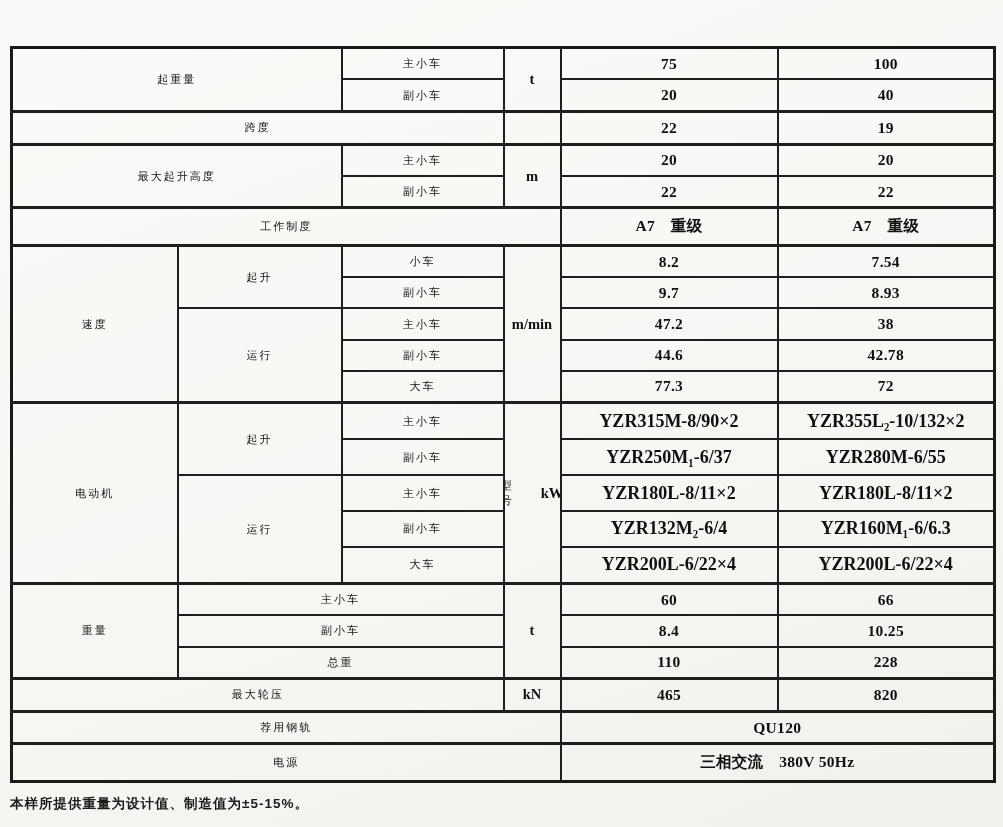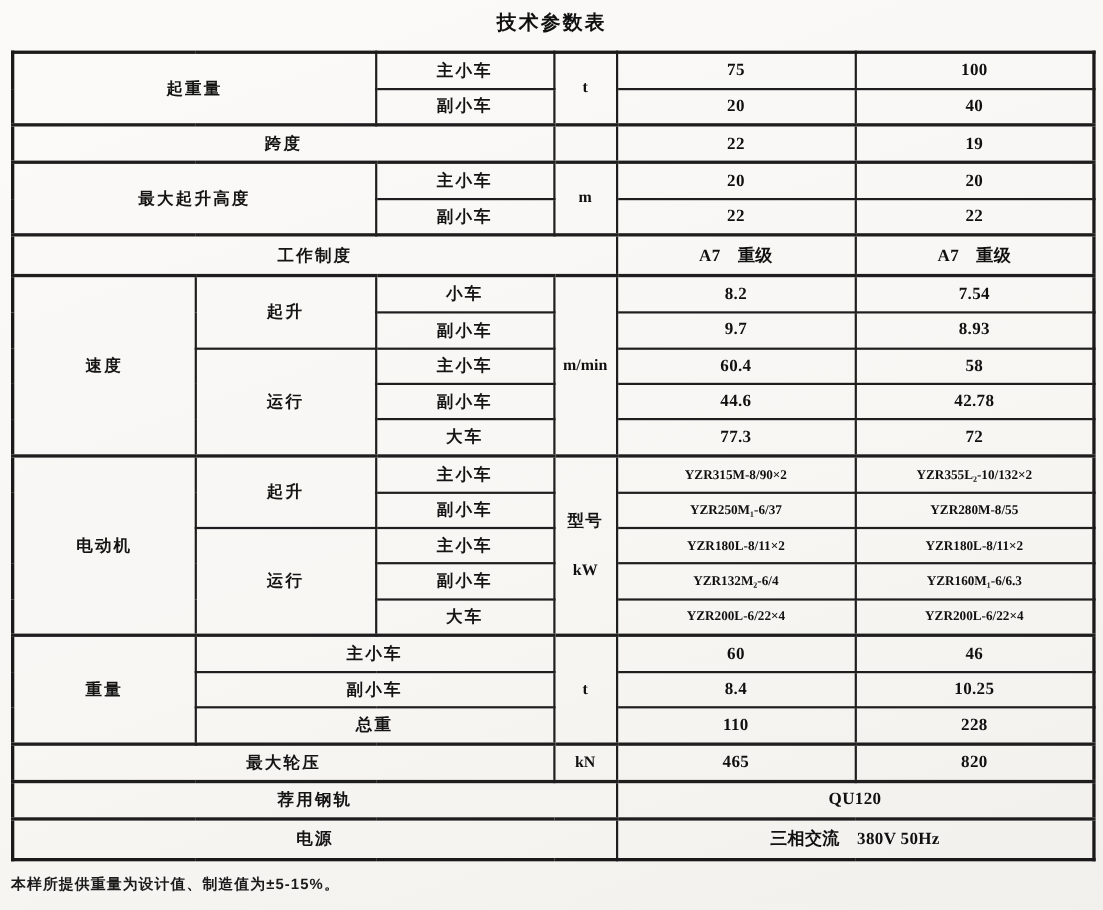--- a/index.html
+++ b/index.html
@@ -29,47 +29,46 @@
     border:3px solid #1a1a1a;
   }
   td{
     border:2px solid #1e1e1e;
     text-align:center;vertical-align:middle;
     padding:0 4px;overflow:hidden;
   }
   tr.thick td{border-top-width:3px;}
   .zh{
     font-family:"Liberation Sans","DejaVu Sans",sans-serif;
-    font-weight:700;font-size:15px;letter-spacing:2px;color:#141414;
+    font-weight:400;font-size:11px;letter-spacing:2px;color:#141414;
   }
   .val{
     font-family:"Liberation Serif","DejaVu Serif",serif;
     font-weight:700;font-size:15.5px;letter-spacing:0.3px;color:#101010;
   }
-  .model{font-size:12px;letter-spacing:0;}
+  .model{font-size:18px;letter-spacing:0;}
   .unit{
     font-family:"Liberation Serif","DejaVu Serif",serif;
     font-weight:700;font-size:14.5px;color:#101010;
   }
   .unit-stack{
-    display:flex;flex-direction:column;align-items:center;justify-content:center;
+    display:flex;flex-direction:row;align-items:center;justify-content:center;
     gap:28px;
   }
   .unit-stack .zh{letter-spacing:1px;}
   .footnote{
     position:absolute;left:10px;top:795px;margin:0;
     font-size:13.5px;font-weight:600;letter-spacing:1px;color:#1b1b1b;text-align:center;
   }
 </style>
 </head>
 <body>
 
 <div class="page">
 
-  <h1 class="title">技术参数表</h1>
 
   <table class="spec-table">
     <colgroup>
       <col style="width:166px">
         <col style="width:164px">
         <col style="width:162px">
       <col style="width:57px">
         <col style="width:217px">
         <col style="width:217px">
     </colgroup>
@@ -123,22 +122,22 @@
         <td class="val">7.54</td>
       </tr>
       <tr>
         <td class="zh">副小车</td>
         <td class="val">9.7</td>
         <td class="val">8.93</td>
       </tr>
       <tr>
         <td class="zh" rowspan="3">运行</td>
         <td class="zh">主小车</td>
-        <td class="val">60.4</td>
-        <td class="val">58</td>
+        <td class="val">47.2</td>
+        <td class="val">38</td>
       </tr>
       <tr>
         <td class="zh">副小车</td>
         <td class="val">44.6</td>
         <td class="val">42.78</td>
       </tr>
       <tr>
         <td class="zh">大车</td>
         <td class="val">77.3</td>
         <td class="val">72</td>
@@ -153,21 +152,21 @@
             <span class="zh">型号</span>
             <span class="unit">kW</span>
           </div>
         </td>
         <td class="val model">YZR315M-8/90×2</td>
         <td class="val model">YZR355L₂-10/132×2</td>
       </tr>
       <tr>
         <td class="zh">副小车</td>
         <td class="val model">YZR250M₁-6/37</td>
-        <td class="val model">YZR280M-8/55</td>
+        <td class="val model">YZR280M-6/55</td>
       </tr>
       <tr>
         <td class="zh" rowspan="3">运行</td>
         <td class="zh">主小车</td>
         <td class="val model">YZR180L-8/11×2</td>
         <td class="val model">YZR180L-8/11×2</td>
       </tr>
       <tr>
         <td class="zh">副小车</td>
         <td class="val model">YZR132M₂-6/4</td>
@@ -177,21 +176,21 @@
         <td class="zh">大车</td>
         <td class="val model">YZR200L-6/22×4</td>
         <td class="val model">YZR200L-6/22×4</td>
       </tr>
 
       <tr class="thick">
         <td class="zh" rowspan="3">重量</td>
         <td class="zh" colspan="2">主小车</td>
         <td class="unit" rowspan="3">t</td>
         <td class="val">60</td>
-        <td class="val">46</td>
+        <td class="val">66</td>
       </tr>
       <tr>
         <td class="zh" colspan="2">副小车</td>
         <td class="val">8.4</td>
         <td class="val">10.25</td>
       </tr>
       <tr>
         <td class="zh" colspan="2">总重</td>
         <td class="val">110</td>
         <td class="val">228</td>

